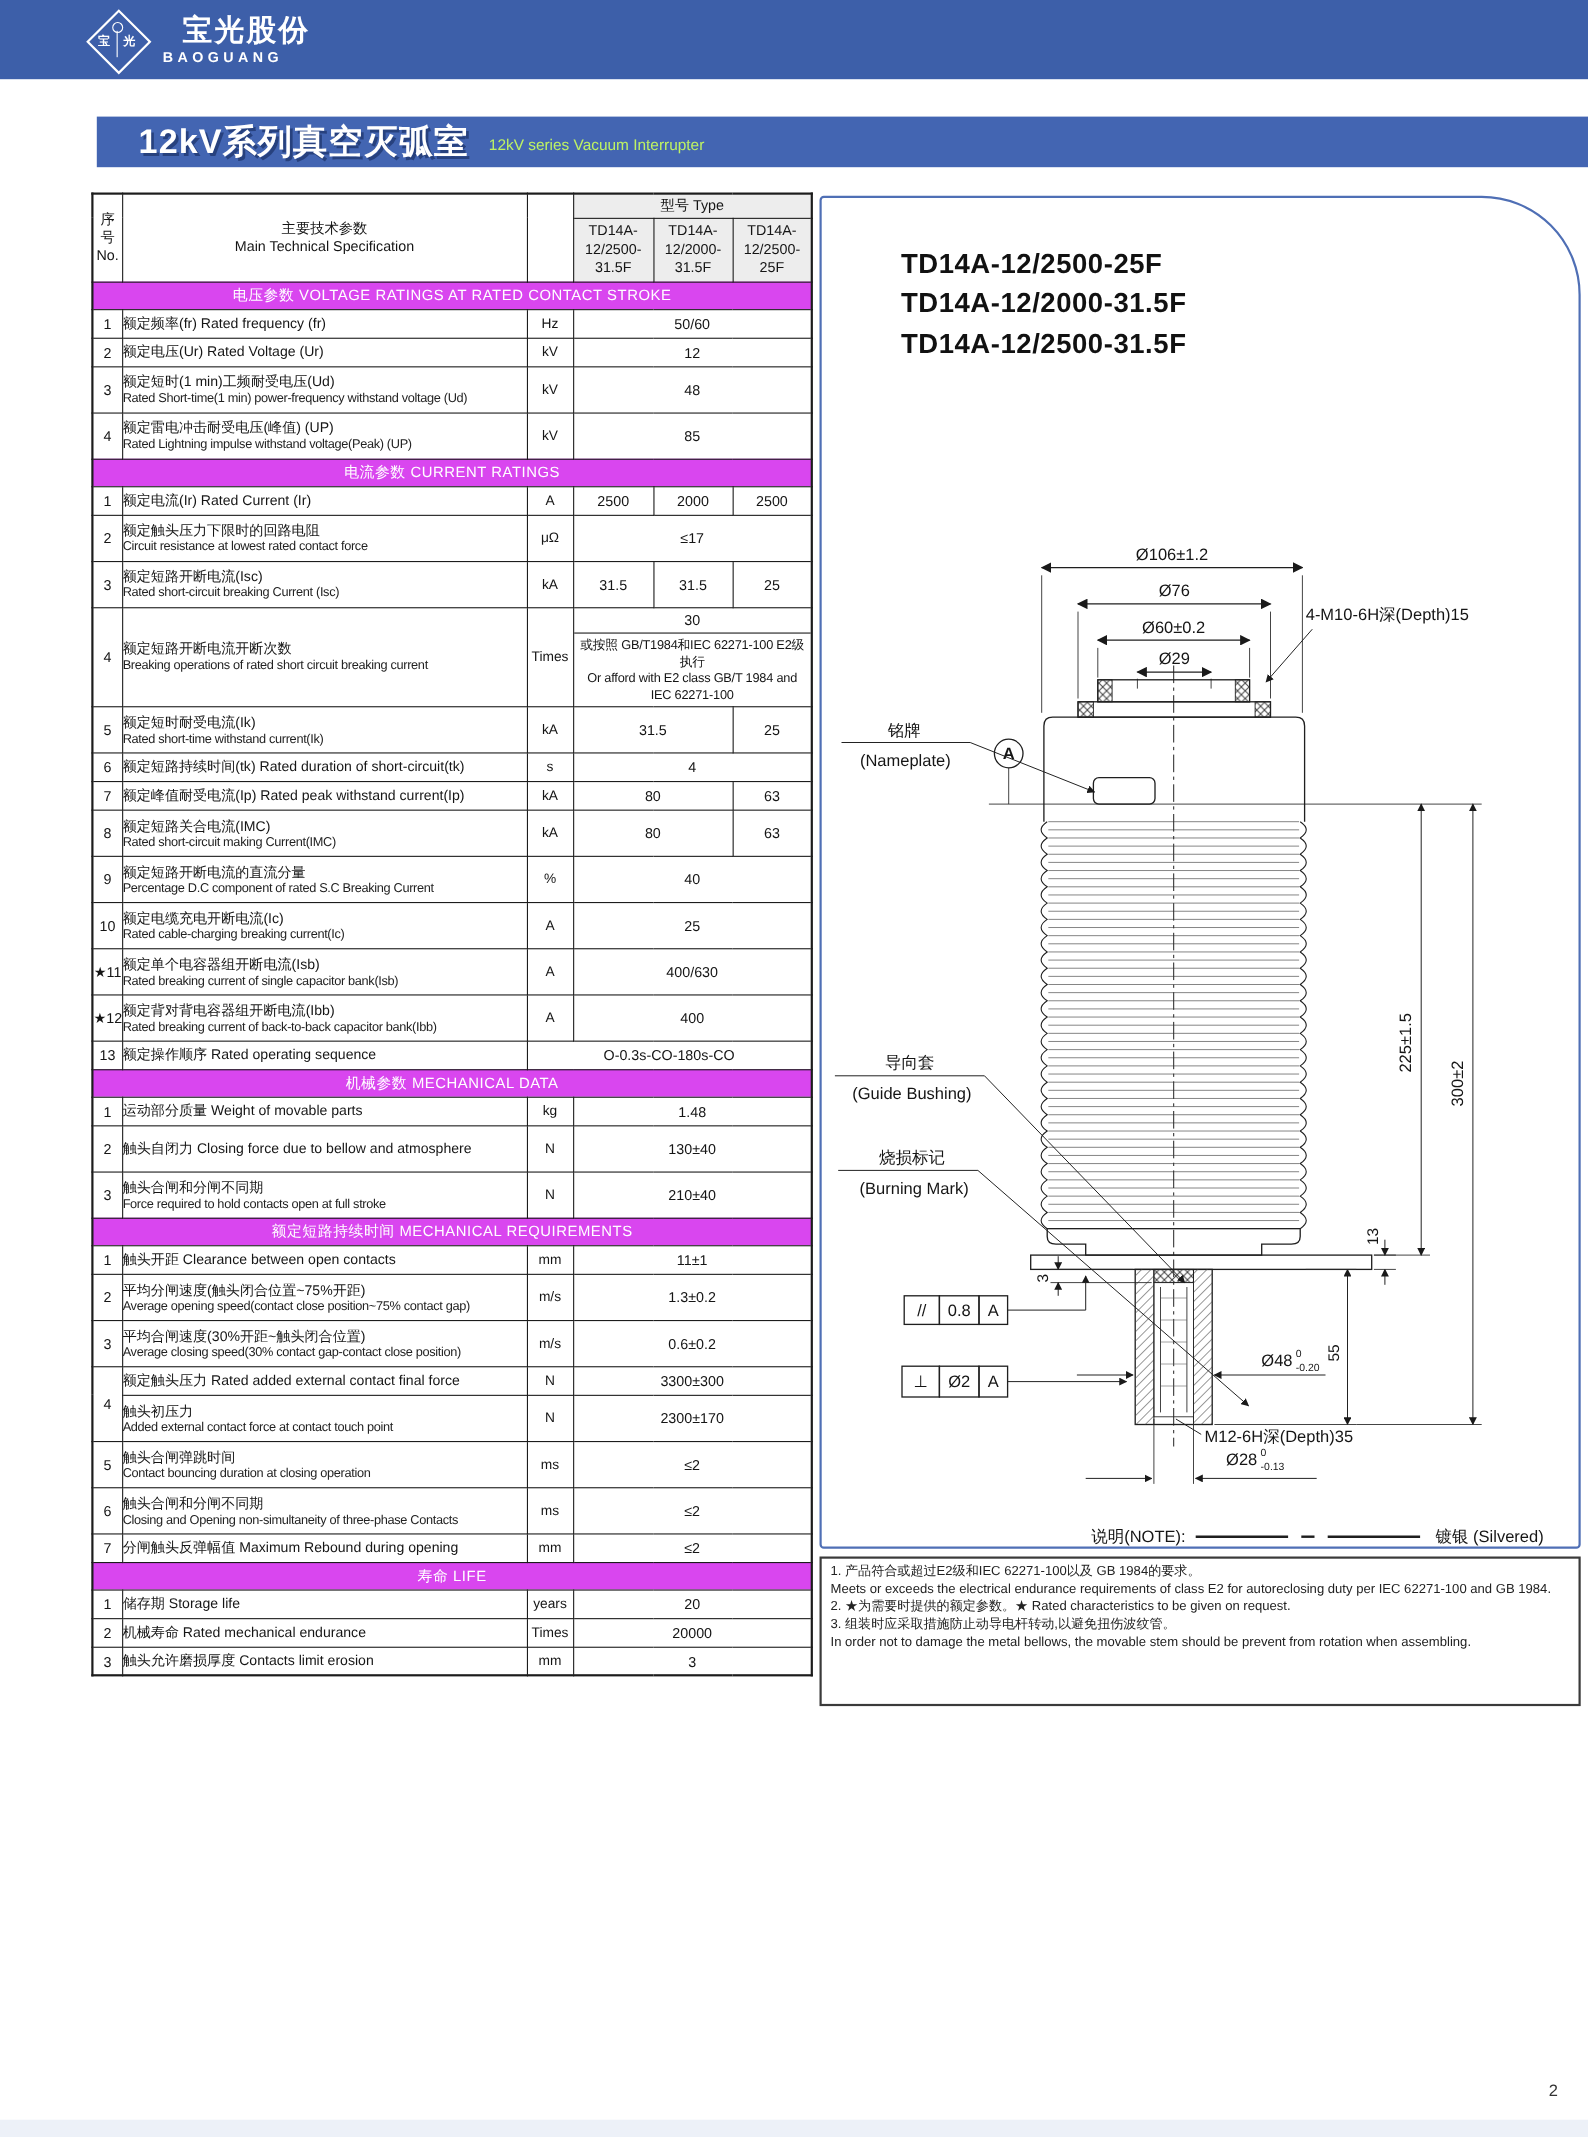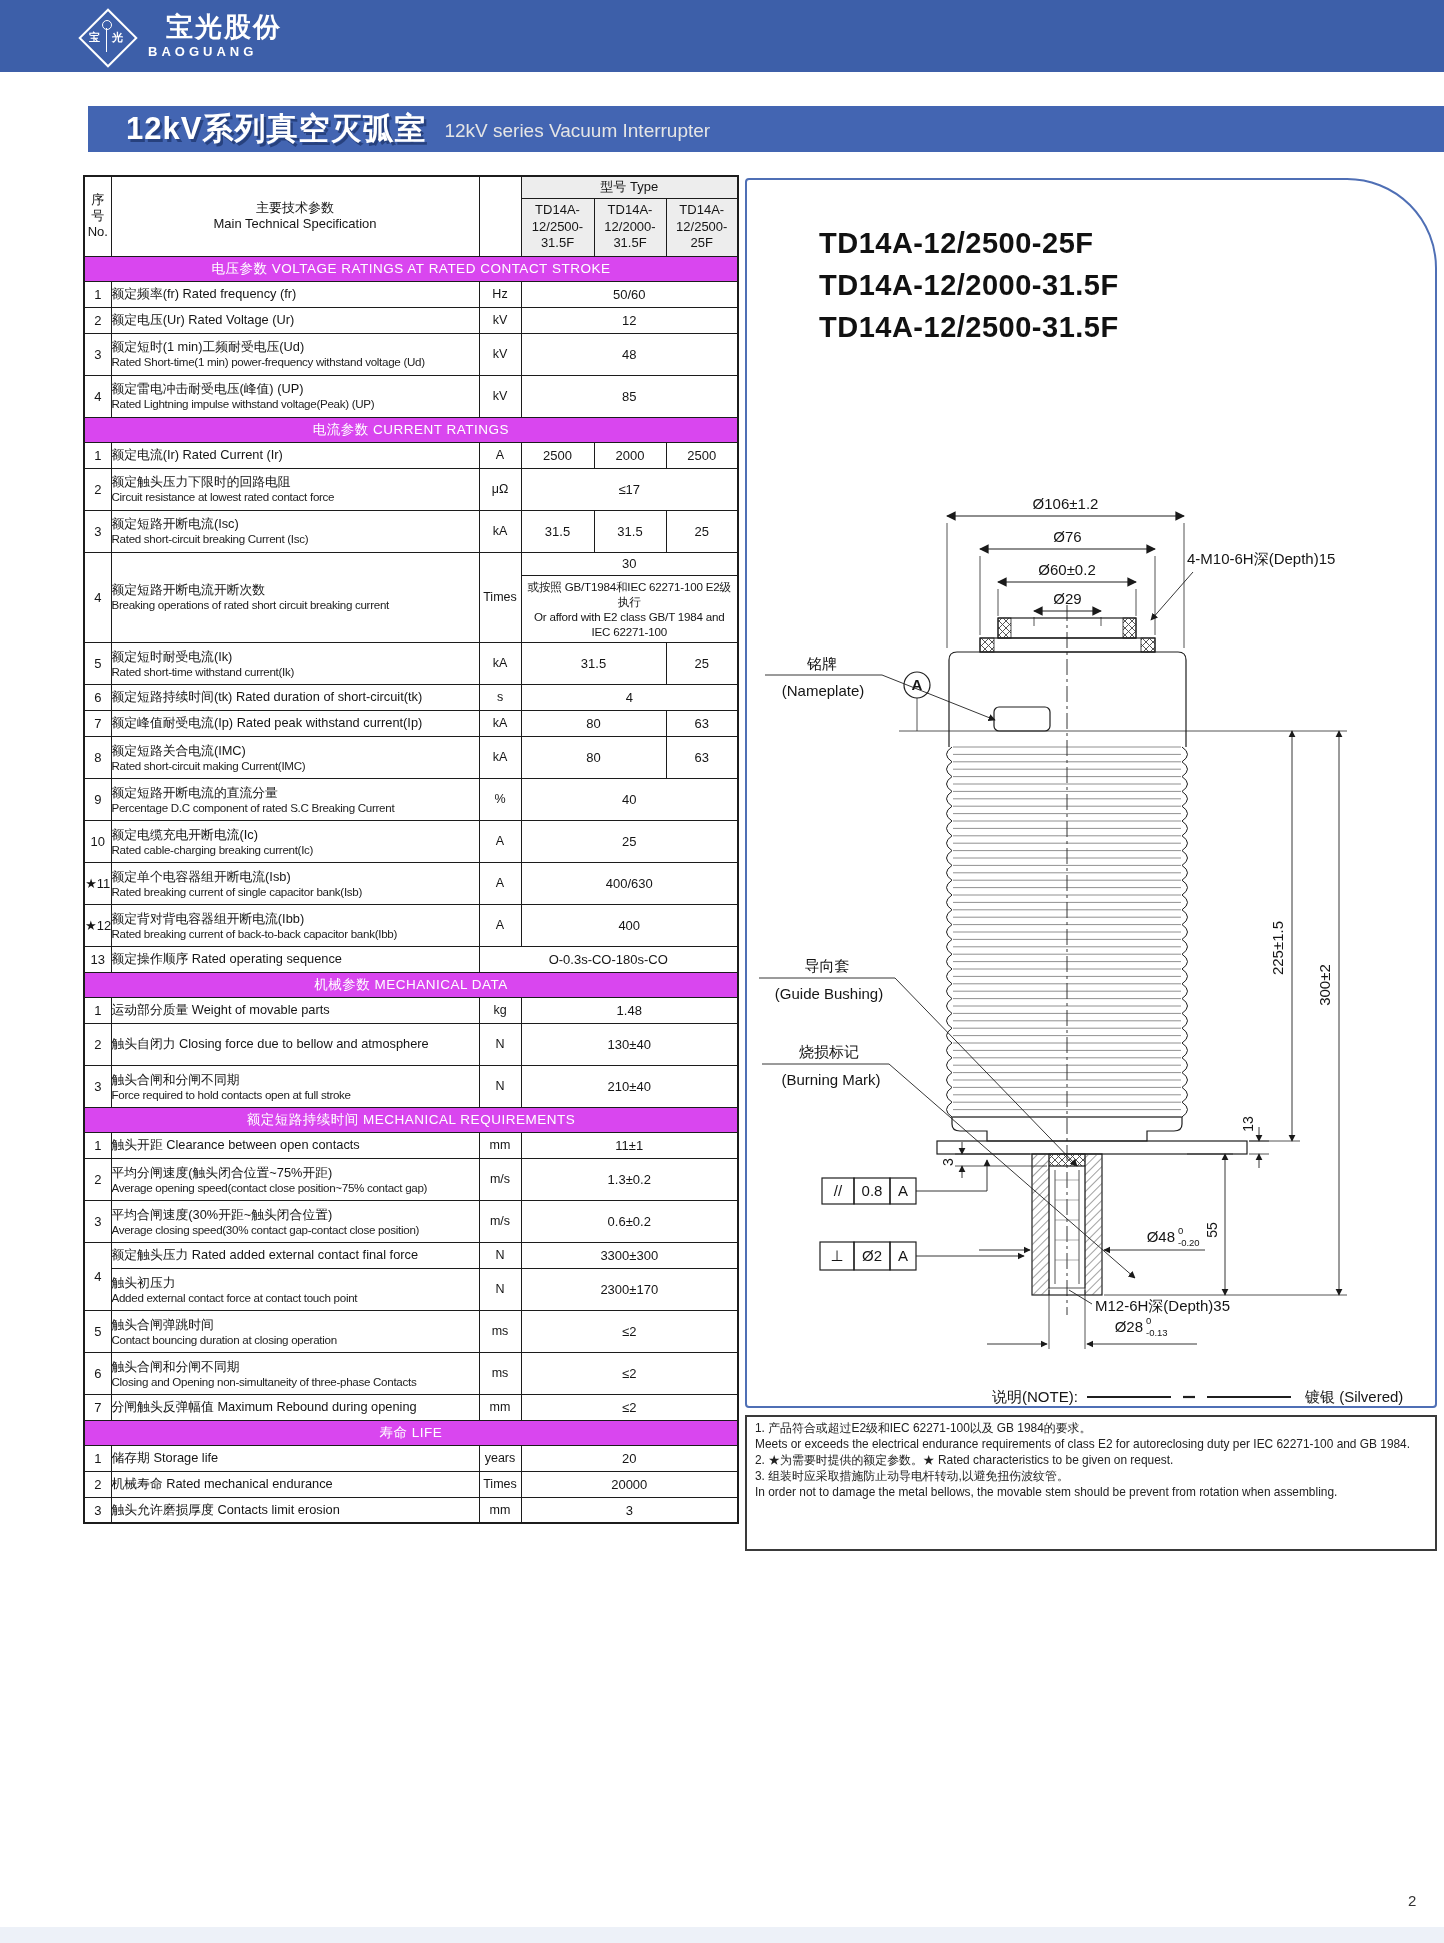--- a/index.html
+++ b/index.html
@@ -14,41 +14,41 @@
   .logo-diamond .chr{right:11px;}
   .logo-lamp{position:absolute;left:26px;top:12px;width:4px;height:32px;}
   .logo-lamp .bulb{position:absolute;left:-2px;top:0;width:8px;height:8px;border:1.5px solid #fff;border-radius:50%;}
   .logo-lamp .stem{position:absolute;left:1.5px;top:8px;width:1.5px;height:24px;background:#fff;}
   .brand-txt{display:flex;flex-direction:column;line-height:1;}
   .brand-zh{color:#fff;font-size:27px;font-weight:bold;letter-spacing:2px;margin-left:18px;}
   .brand-en{color:#fff;font-size:13px;letter-spacing:4px;margin-top:4px;font-weight:bold;}
   
   .titlebar{position:absolute;left:88px;top:106px;width:1356px;height:46px;background:#4365b2;display:flex;align-items:center;}
   .title-zh{font-size:31px;font-weight:bold;color:#fff;margin-left:38px;letter-spacing:1px;text-shadow:2.5px 2.5px 0 rgba(22,42,92,.6);}
-  .title-en{font-size:19px;color:#e5e5e5;margin-left:18px;margin-top:4px;}
+  .title-en{font-size:14px;color:#bef264;margin-left:18px;margin-top:4px;}
   
   #spec-table{position:absolute;left:83px;top:175px;width:654px;border-collapse:collapse;table-layout:fixed;}
   #spec-table td,#spec-table th{border:1px solid #1c1c1c;padding:0;font-weight:normal;vertical-align:middle;}
   #spec-table{border:2px solid #1c1c1c;}
   #spec-table th{font-size:13px;text-align:center;}
   .pre{white-space:pre-line;line-height:1.25;}
   td.c-no{text-align:center;font-size:13px;}
   td.c-spec{padding:2px 4px 2px 7px;}
   td.c-spec .zh{font-size:12.8px;line-height:1.25;}
   td.c-spec .en{font-size:11.6px;line-height:1.15;letter-spacing:-0.3px;color:#222;}
   td.c-unit{text-align:center;font-size:12.5px;}
   td.c-val{text-align:center;font-size:13px;}
   th.type-cell{background:#ededed;font-size:12.3px;line-height:1.3;}
   tr.sec-row td{background:#d946ef;color:#fff;text-align:center;font-size:13.5px;font-weight:bold;letter-spacing:.5px;}
   .cx-top{border-bottom:1px solid #1c1c1c;height:22px;line-height:22px;font-size:13px;}
   .cx-bot{font-size:11.6px;line-height:1.3;padding:3px 2px;letter-spacing:-0.2px;}
   
   .panel{position:absolute;left:745px;top:178px;width:692px;height:1230px;border:2px solid #4f6fb5;border-radius:4px 90px 4px 4px;background:#fff;box-sizing:border-box;}
   .models{position:absolute;left:72px;top:42px;line-height:1.45;}
-  .models div{font-size:29px;font-weight:bold;letter-spacing:.5px;color:#111;}
+  .models div{font-size:25px;font-weight:bold;letter-spacing:.5px;color:#111;}
   .panel svg{position:absolute;left:0;top:0;width:692px;height:1230px;}
   
   .notes{position:absolute;left:745px;top:1415px;width:692px;height:136px;border:2px solid #3a3a3a;box-sizing:border-box;background:#fff;}
   .notes-head{height:25px;line-height:25px;text-align:center;font-size:13.5px;font-weight:bold;border-bottom:1px solid #3a3a3a;background:#f4f4f4;}
   .notes-body{padding:4px 8px;font-size:11.9px;line-height:1.34;color:#222;}
   
   .pagenum{position:absolute;left:1408px;top:1892px;font-size:15px;color:#333;}
   .footstrip{position:absolute;left:0;top:1927px;width:1444px;height:16px;background:#edf1f8;}
 </style>
 </head>

